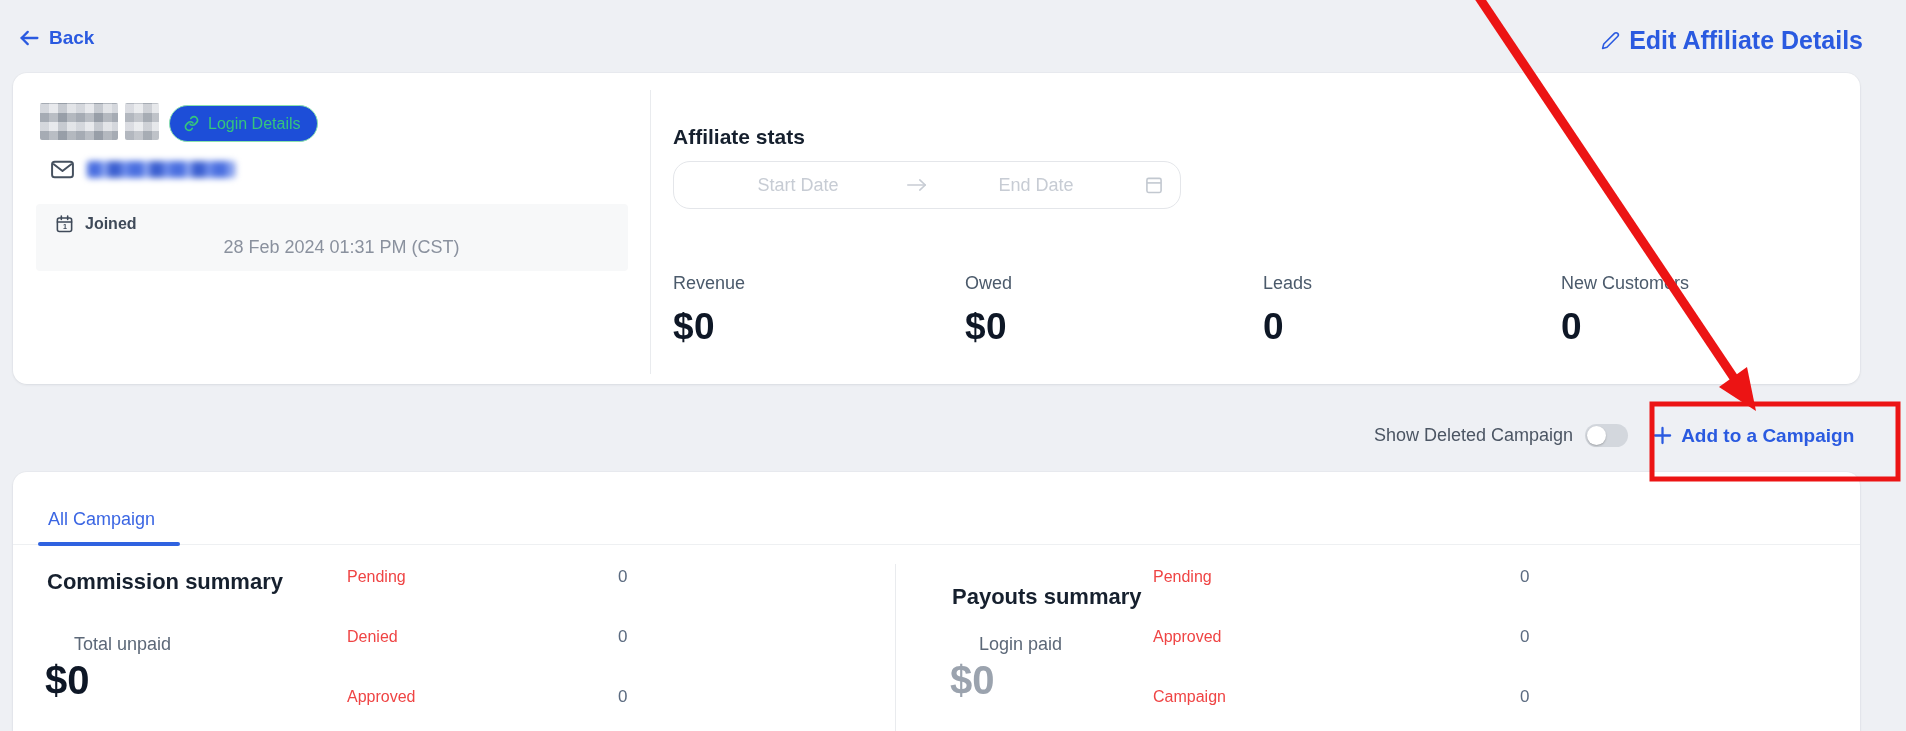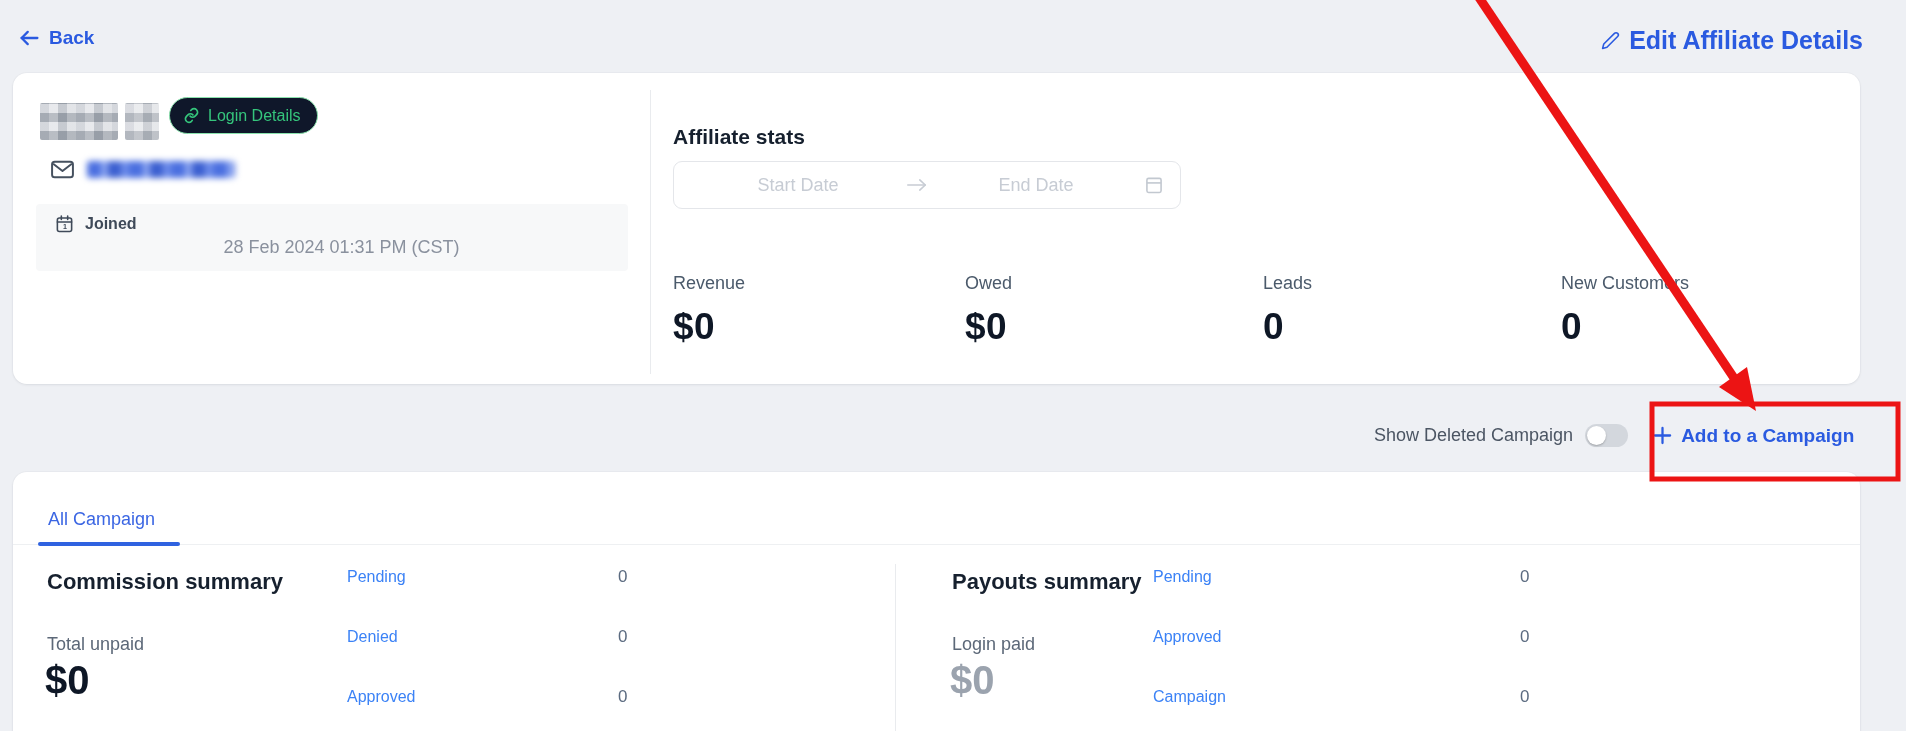--- a/index.html
+++ b/index.html
@@ -30,22 +30,22 @@
   .name-blur {
     position:absolute; left:27px; top:30px; width:78px; height:37px; border-radius:2px;
     background:
       repeating-linear-gradient(0deg, rgba(150,156,165,.55) 0 9px, rgba(235,236,239,.55) 9px 18px),
       repeating-linear-gradient(90deg, #b9bec6 0 9px, #e4e6ea 9px 18px, #9aa1ab 18px 27px, #d8dbdf 27px 36px);
     filter: blur(.6px);
   }
   .name-blur.part2 { left:112px; width:34px; opacity:.85; }
 
   .login-badge {
-    position:absolute; left:156px; top:24px; height:37px; padding:0 16px 0 13px;
-    border:1.5px solid #8ae2ad; background:#0f172a; border-radius:19px;
+    position:absolute; left:156px; top:32px; height:37px; padding:0 16px 0 13px;
+    border:1.5px solid #8ae2ad; background:#1d4ed8; border-radius:19px;
     display:flex; align-items:center; gap:8px; color:#35c57c; font-size:16px; cursor:pointer;
   }
 
   .email-row { position:absolute; left:37px; top:85px; display:flex; align-items:center; gap:12px; }
   .email-blur {
     width:148px; height:17px; border-radius:3px;
     background: repeating-linear-gradient(90deg,#4a6fe0 0 14px,#8aa4f0 14px 21px,#3b5fd0 21px 34px,#6d8cea 34px 42px);
     filter: blur(3.2px);
   }
 
@@ -55,21 +55,21 @@
   }
   .joined-head { display:flex; align-items:center; gap:11px; font-size:16px; font-weight:600; color:#3f4a59; }
   .joined-date { margin-top:4px; font-size:18px; color:#8a919e;text-align:center; }
 
   .v-divider1 { position:absolute; left:637px; top:17px; width:1px; height:284px; background:#e9ebee; }
 
   
   .stats-title { position:absolute; left:660px; top:52px; font-size:21px; font-weight:700; color:#16202e; }
   .date-picker {
     position:absolute; left:660px; top:88px; width:508px; height:48px;
-    border:1px solid #e4e6ea; border-radius:9px; background:#fff;
+    border:1px solid #e4e6ea; border-radius:17px; background:#fff;
     display:flex; align-items:center; padding:0 16px; cursor:pointer;
   }
   .date-picker .dp-field { flex:1; text-align:center; font-size:18px; color:#c7ccd4; }
   .stat-col { position:absolute; top:200px; }
   .stat-label { font-size:18px; color:#4b5a6b; }
   .stat-value { margin-top:12px; font-size:37px; font-weight:800; color:#0e1726; letter-spacing:.5px; }
 
   
   .controls-row { position:absolute; left:1374px; top:424px; display:flex; align-items:center; }
   .toggle-label { font-size:18px; color:#4b5563; }
@@ -82,24 +82,24 @@
     background:#fff; box-shadow:0 1px 2px rgba(0,0,0,.25);
   }
   .add-campaign-btn { margin-left:25px; gap:9px; font-size:19px; font-weight:600; white-space:nowrap; }
 
   
   .tab { position:absolute; left:35px; top:37px; font-size:18px; color:#3b66e3; cursor:pointer; }
   .tab-underline { position:absolute; left:25px; top:70px; width:142px; height:4px; border-radius:2px; background:#2f62e0; }
   .tab-border { position:absolute; left:0; top:72px; width:100%; height:1px; background:#eef0f2; }
 
   .summary-title { position:absolute; font-size:22px; font-weight:700; color:#16202e; }
-  .total-label { position:absolute; font-size:18px; color:#5c6878; }
+  .total-label { position:absolute; font-size:18px; color:#5c6878;margin-left:27px; }
   .total-value { position:absolute; font-size:40px; font-weight:800; color:#0e1726; }
   .total-value.muted { color:#9ba3ae; }
-  .row-label { position:absolute; font-size:16px; color:#3b82f6; }
+  .row-label { position:absolute; font-size:16px; color:#ef4444; }
   .row-value { position:absolute; font-size:17px; color:#5b6b80; }
   .v-divider2 { position:absolute; left:882px; top:92px; width:1px; height:208px; background:#e9ebee; }
 
   
   .annotation-overlay { position:absolute; left:0; top:0; width:1906px; height:731px; pointer-events:none; z-index:50; }
 
   .icon { display:inline-flex; align-items:center; justify-content:center; flex:0 0 auto; }
 </style>
 </head>
 <body>
@@ -229,21 +229,21 @@
 
     <div class="row-label" style="left:334px; top:96px;">Pending</div>
     <div class="row-value" style="left:605px; top:95px;">0</div>
     <div class="row-label" style="left:334px; top:156px;">Denied</div>
     <div class="row-value" style="left:605px; top:155px;">0</div>
     <div class="row-label" style="left:334px; top:216px;">Approved</div>
     <div class="row-value" style="left:605px; top:215px;">0</div>
 
     <div class="v-divider2"></div>
 
-    <div class="summary-title" style="left:939px; top:97px;">Payouts summary</div>
+    <div class="summary-title" style="left:939px; top:112px;">Payouts summary</div>
     <div class="total-label" style="left:939px; top:162px;">Login paid</div>
     <div class="total-value muted" style="left:937px; top:186px;">$0</div>
 
     <div class="row-label" style="left:1140px; top:96px;">Pending</div>
     <div class="row-value" style="left:1507px; top:95px;">0</div>
     <div class="row-label" style="left:1140px; top:156px;">Approved</div>
     <div class="row-value" style="left:1507px; top:155px;">0</div>
     <div class="row-label" style="left:1140px; top:216px;">Campaign</div>
     <div class="row-value" style="left:1507px; top:215px;">0</div>
   </div>

